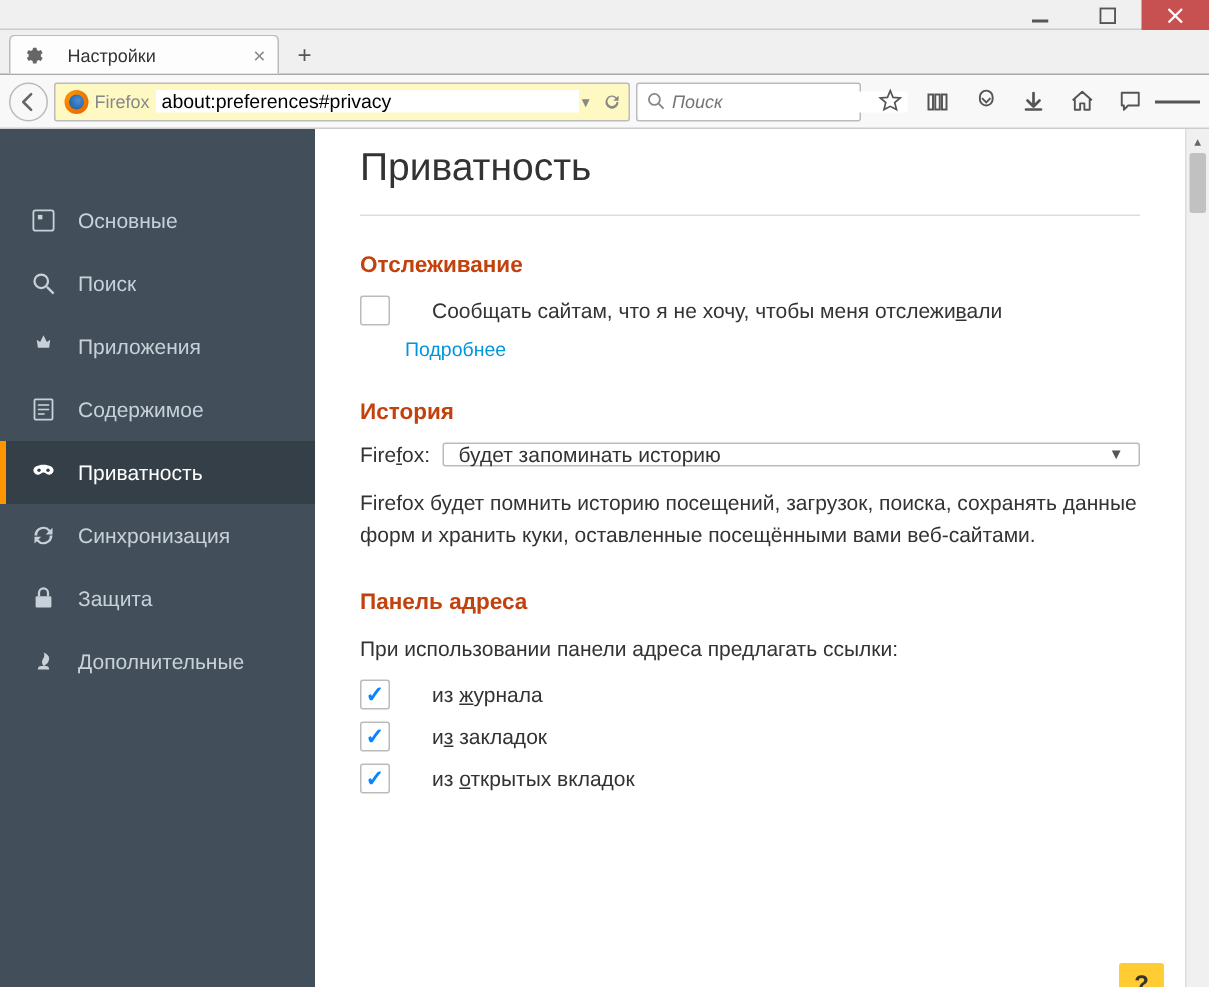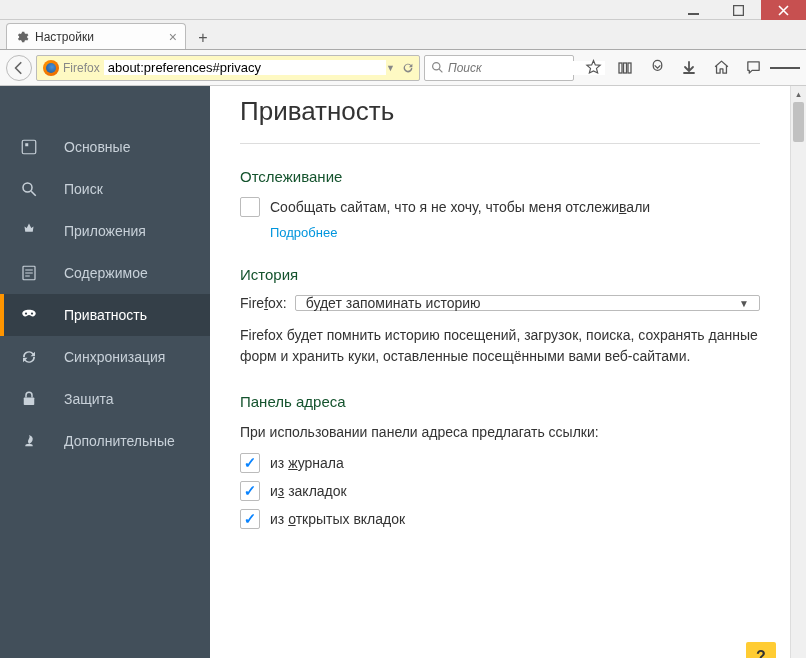--- a/index.html
+++ b/index.html
@@ -7,21 +7,21 @@
   
   
   .window-controls { height: 20px; background: #f0f0f0; display:flex; justify-content:flex-end; border-bottom:1px solid #ccc;}
   .wc-btn { width:45px; height:20px; display:flex; align-items:center; justify-content:center; font-size:14px; }
   .wc-close { background:#c75050; color:#fff; }
   .wc-min, .wc-max { color:#555; }
   .wc-btn svg { display:block; }
 
   
   .tab-strip { height:30px; background:#f0f0f0; display:flex; align-items:flex-end; padding-left:6px; border-bottom:1px solid #aaa;}
-  .tab { height:26px; background:#fdfdfd; border:1px solid #bbb; border-bottom:none; border-radius:4px 4px 0 0; display:flex; align-items:center; padding:0 8px; gap:6px; min-width:180px; position:relative;}
+  .tab { height:26px; background:#fdfdfd; border:1px solid #bbb; border-bottom:none; border-radius:4px 4px 0 0; display:flex; align-items:center; padding:0 8px; gap:16px; min-width:180px; position:relative;}
   .tab .tab-title { flex:1; font-size:12px; color:#333; }
   .tab .gear-icon svg { display:block; }
   .tab .close-x { color:#888; font-size:14px; line-height:1; cursor:pointer;}
   .newtab { width:26px; height:22px; display:flex; align-items:center; justify-content:center; color:#555; font-size:16px; margin-left:4px; cursor:pointer;}
   
   
   .toolbar { height:36px; background:#f8f8f8; border-bottom:1px solid #ccc; display:flex; align-items:center; padding:0 6px; gap:4px;}
   .tb-btn { width:28px; height:28px; display:flex; align-items:center; justify-content:center; color:#666; border-radius:2px; cursor:pointer;}
   .tb-btn.round { border:1px solid #bbb; border-radius:50%; width:26px; height:26px;}
   .back-arrow svg { display:block; }
@@ -47,33 +47,33 @@
   .hamburger span { display:block; width:16px; height:2px; background:#555; margin:2px 0;}
   
   
   .content { display:flex; height: 600px; position:relative;}
   .scrollbar { width:16px; background:#f0f0f0; border-left:1px solid #ddd; position:relative;}
   .scroll-arrow { height:16px; display:flex; align-items:center; justify-content:center; font-size:9px; color:#666;}
   .scroll-thumb { position:absolute; top:16px; left:2px; right:2px; height:40px; background:#c1c1c1; border-radius:2px;}
   
   
   .sidebar { width:210px; background:#424f5a; color:#fff; padding-top:40px;}
-  .sidebar-item { display:flex; align-items:center; gap:26px; padding:12px 20px; font-size:14px; color:#c8d1d9; cursor:pointer;}
+  .sidebar-item { display:flex; align-items:center; gap:14px; padding:12px 20px; font-size:14px; color:#c8d1d9; cursor:pointer;}
   .sidebar-item.active { background:#343f48; color:#fff; border-left:4px solid #ff9500; padding-left:16px;}
   .sidebar-item .side-icon { width:18px; display:flex; align-items:center; justify-content:center;}
   .sidebar-item .side-icon svg { display:block; }
   
   
   .main { flex:1; padding: 10px 30px 20px 30px; overflow:hidden; position:relative;}
   h1 { font-size:26px; font-weight:normal; color:#333; padding-bottom:16px; border-bottom:1px solid #ddd; margin-bottom:24px;}
-  h2 { font-size:15px; font-weight:normal; color:#14532d; margin-bottom:12px;}
+  h2 { font-size:15px; font-weight:bold; color:#c2410c; margin-bottom:12px;}
   
   .section { margin-bottom:26px; }
   
-  .checkbox-row { display:flex; align-items:center; gap:10px; margin-bottom:8px;}
+  .checkbox-row { display:flex; align-items:center; gap:28px; margin-bottom:8px;}
   .checkbox { width:20px; height:20px; border:1px solid #bbb; border-radius:2px; background:#fff; display:flex; align-items:center; justify-content:center; cursor:pointer; flex-shrink:0;}
   .checkbox.checked::after { content:'✓'; color:#0a84ff; font-weight:bold; font-size:15px;}
   .checkbox-label { font-size:14px; color:#333;}
   
   .link { color:#0095dd; cursor:pointer;}
   .indent-link { margin-left:30px; margin-top:4px;}
   
   .select-row { display:flex; align-items:center; gap:8px; margin-bottom:14px;}
   .select-label { font-size:14px;}
   .select-box { flex:1; height:16px; border:1px solid #bbb; border-radius:2px; display:flex; align-items:center; justify-content:space-between; padding:0 10px; cursor:pointer; font-size:14px; background:#fff;}

